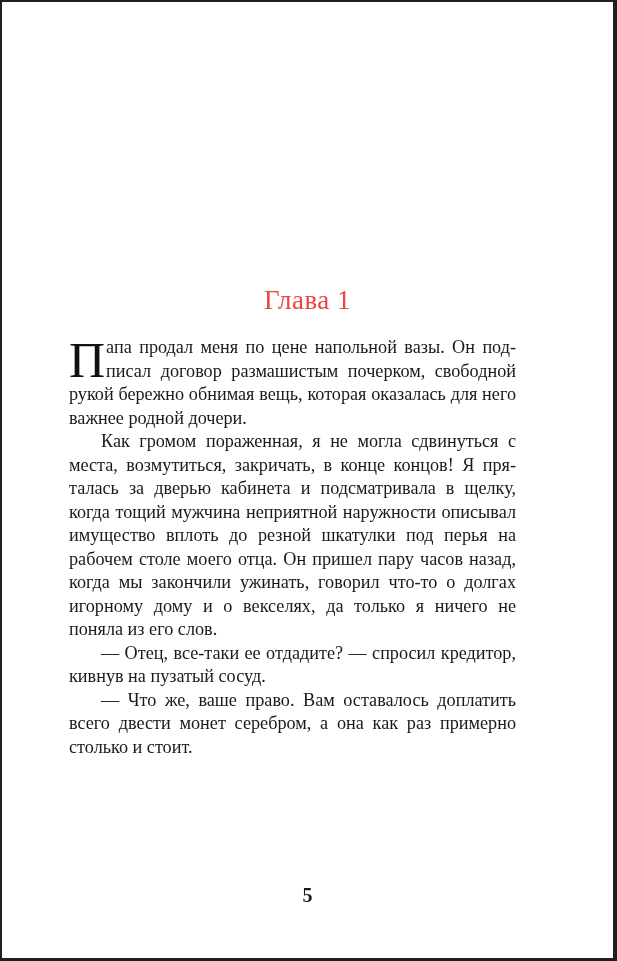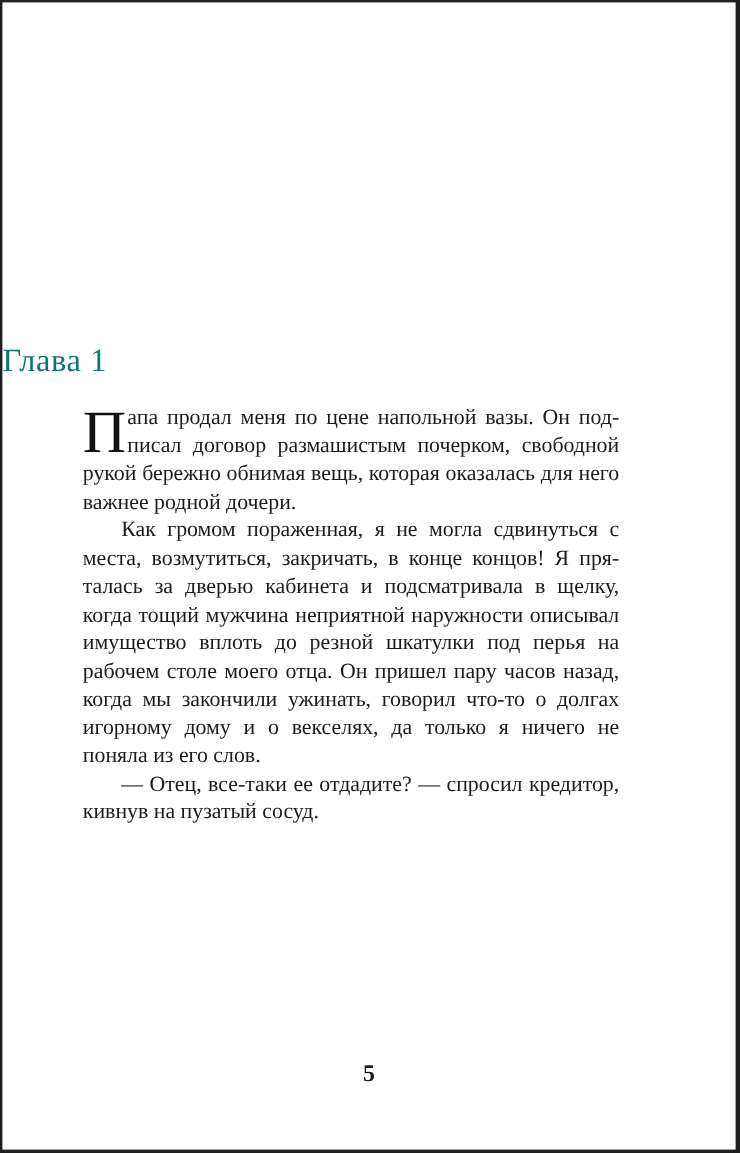--- a/index.html
+++ b/index.html
@@ -20,23 +20,24 @@
       width: 611px;
       height: 956px;
       background: #ffffff;
       box-sizing: border-box;
     }
     .chapter-title {
       position: absolute;
       left: 0;
       width: 100%;
       top: 283px;
+      text-align: center;
       font-family: "Liberation Serif", "DejaVu Serif", serif;
       font-size: 27px;
-      color: #0f766e;
+      color: #ef4444;
       letter-spacing: 0.5px;
       margin: 0;
       font-weight: normal;
     }
     .body-text {
       position: absolute;
       left: 67px;
       top: 334px;
       width: 447px;
       font-family: "Liberation Serif", "DejaVu Serif", serif;
@@ -79,16 +80,17 @@
 </head>
 <body>
 
 <div class="page">
   <h1 class="chapter-title">Глава 1</h1>
 
   <div class="body-text">
     <p class="first"><span class="dropcap">П</span><span>апа продал меня по цене напольной вазы. Он под­писал договор размашистым почерком, свободной рукой бережно обнимая вещь, которая оказалась для него важнее родной дочери.</span></p>
     <p>Как громом пораженная, я не могла сдвинуться с места, возмутиться, закричать, в конце концов! Я пря­талась за дверью кабинета и подсматривала в щелку, когда тощий мужчина неприятной наружности опи­сывал имущество вплоть до резной шкатулки под пе­рья на рабочем столе моего отца. Он пришел пару часов назад, когда мы закончили ужинать, говорил что-то о долгах игорному дому и о векселях, да только я ничего не поняла из его слов.</p>
     <p>— Отец, все-таки ее отдадите? — спросил креди­тор, кивнув на пузатый сосуд.</p>
+    <p>— Что же, ваше право. Вам оставалось доплатить всего двести монет серебром, а она как раз примерно столько и стоит.</p>
   </div>
 
   <div class="page-number">5</div>
 </div>
 
 </body></html>

